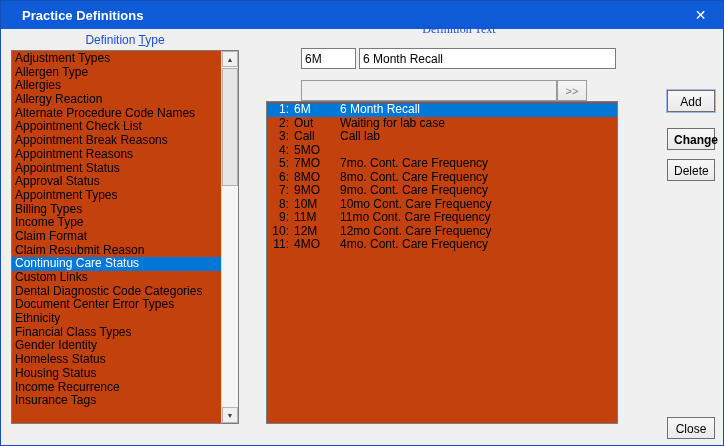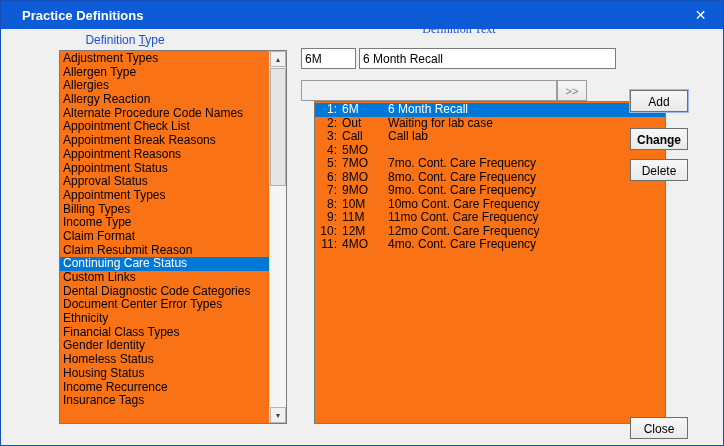--- a/index.html
+++ b/index.html
@@ -49,24 +49,23 @@
     font-size: 12px;
     color: #1d4ed8;
     text-align: center;
   }
   .lbl-left  { left: 10px;  top: 32px; width: 228px; }
   .lbl-right { left: 300px; top: 21px; width: 316px; font-family: Liberation Serif, serif; }
   .mnemonic { text-decoration: underline; }
   
   .listbox {
     position: absolute;
-    background: #f97316;
+    background: #c2410c;
     border: 1px solid #7b7b7b;
     overflow: hidden;
-    margin-left: 48px;
   }
   .type-listbox { left: 10px; top: 49px; width: 228px; height: 374px; }
   .type-items { position: absolute; left: 0; top: 1px; right: 17px; bottom: 0; }
   .list-item {
     height: 13.7px;
     line-height: 13.7px;
     font-size: 12px;
     padding-left: 3px;
     white-space: nowrap;
     overflow: hidden;
@@ -146,22 +145,22 @@
     white-space: nowrap;
     overflow: hidden;
   }
   .def-row.selected { background: #0078d7; color: #ffffff; }
   .def-num  { width: 22px; text-align: right; flex: 0 0 auto; }
   .def-code { margin-left: 5px; width: 46px; flex: 0 0 auto; }
   .def-desc { flex: 1 1 auto; }
   
   .btn {
     position: absolute;
-    left: 629px;
-    width: 58px; height: 22px;
+    left: 666px;
+    width: 48px; height: 22px;
     background: linear-gradient(#f7f7f7, #eaeaea);
     border: 1px solid #6e6e6e;
     font-family: "Liberation Sans", sans-serif;
     font-size: 12px;
     color: #000000;
     text-align: center;
     line-height: 20px;
     cursor: pointer;
   }
   .btn-add    { top: 89px;  box-shadow: 0 0 0 1px #9db9e8; }

